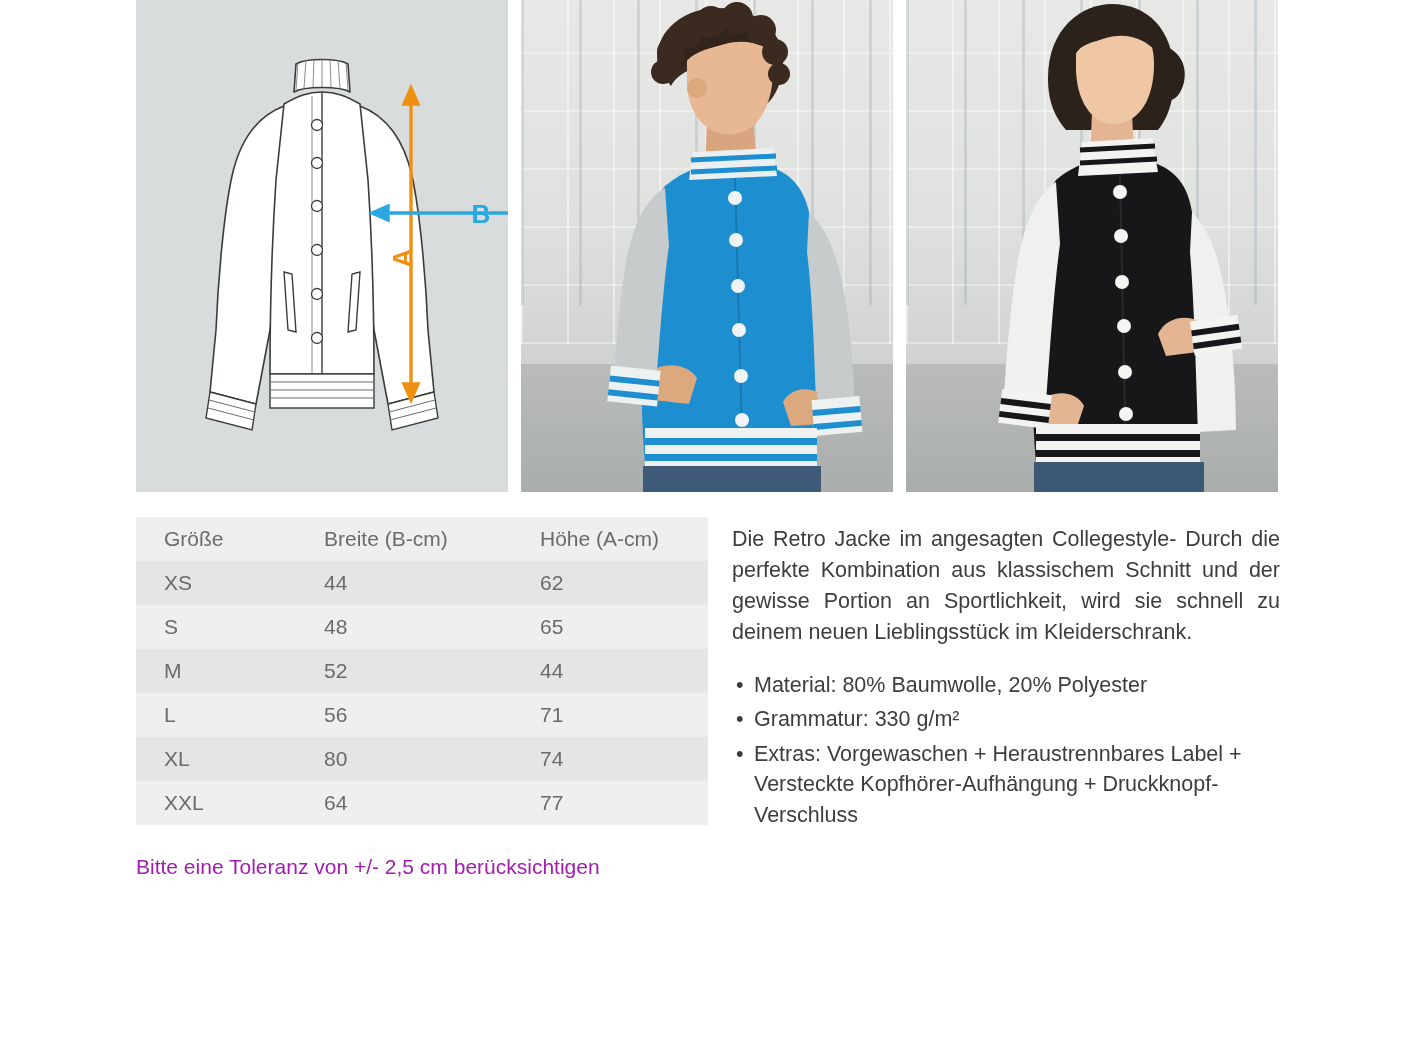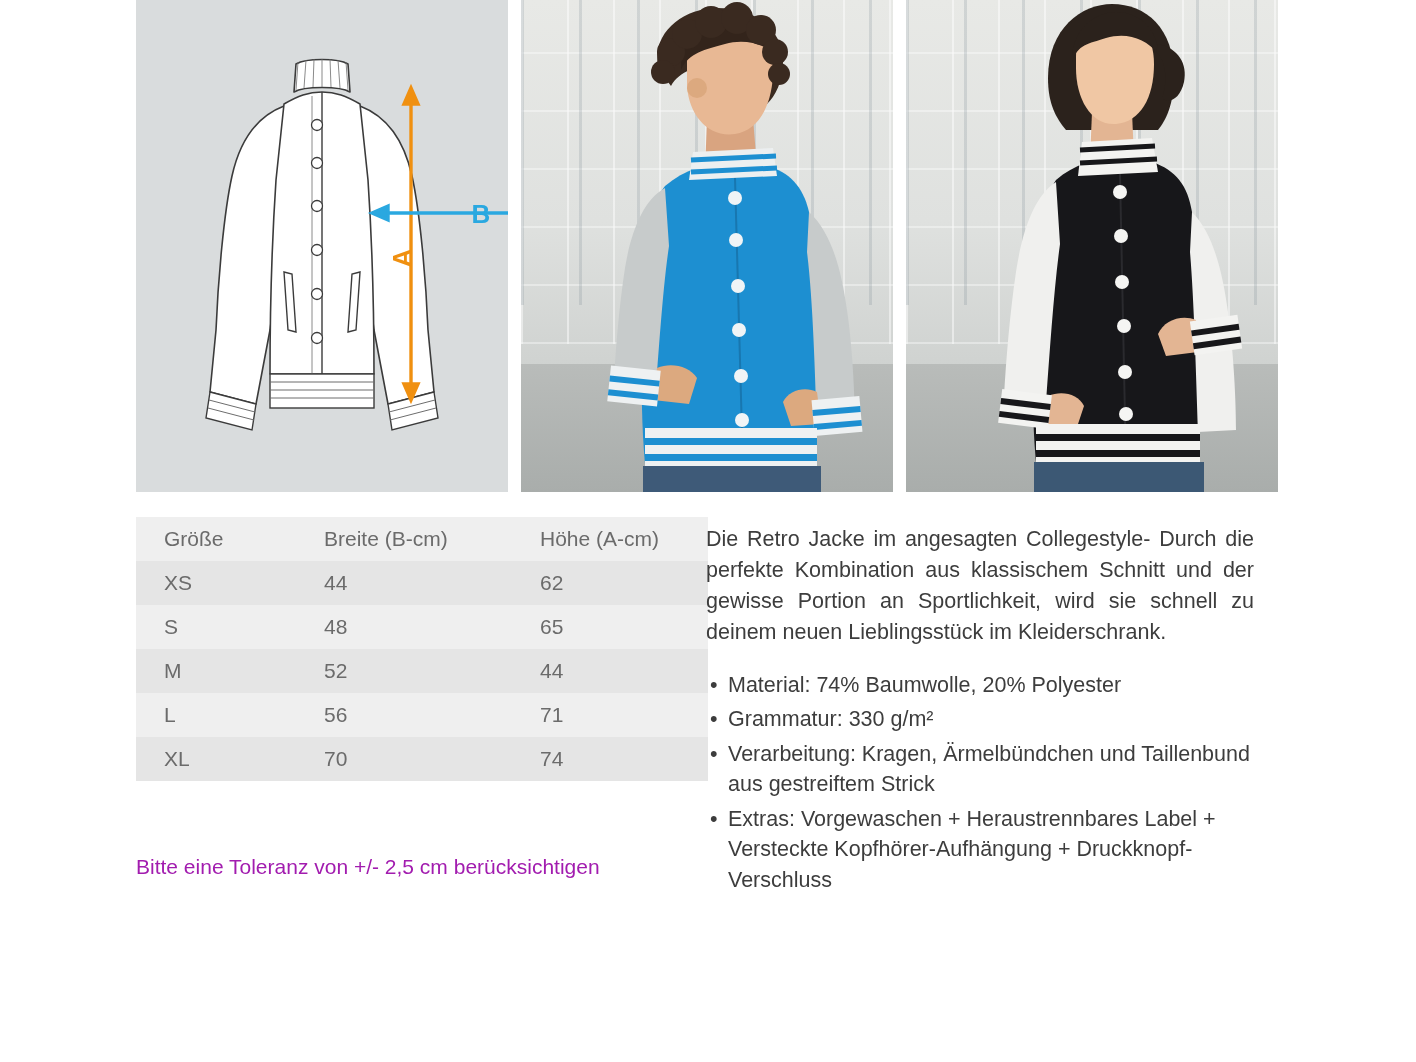--- a/index.html
+++ b/index.html
@@ -93,21 +93,21 @@
     position: absolute;
     left: 136px;
     top: 855px;
     font-size: 21px;
     color: #a21caf;
   }
 
   
   .desc {
     position: absolute;
-    left: 706px;
+    left: 732px;
     top: 524px;
     width: 548px;
     font-size: 21.5px;
     color: #3d3d3d;
     line-height: 1.44;
   }
   .desc-intro {
     text-align: justify;
     text-justify: inter-word;
     margin: 0 0 22px 0;
@@ -373,29 +373,33 @@
       <td>52</td>
       <td>44</td>
     </tr>
     <tr class="odd">
       <td>L</td>
       <td>56</td>
       <td>71</td>
     </tr>
     <tr class="even">
       <td>XL</td>
-      <td>70</td>
+      <td>80</td>
       <td>74</td>
+    </tr>
+    <tr class="odd">
+      <td>XXL</td>
+      <td>64</td>
+      <td>77</td>
     </tr>
   </tbody>
 </table>
 
 <div class="tolerance">Bitte eine Toleranz von +/- 2,5 cm berücksichtigen</div>
 
 <div class="desc">
   <p class="desc-intro">Die Retro Jacke im angesagten Collegestyle- Durch die perfekte Kombination aus klassischem Schnitt und der gewisse Portion an Sportlichkeit, wird sie schnell zu deinem neuen Lieblingsstück im Kleiderschrank.</p>
   <ul class="bullets">
-    <li>Material: 74% Baumwolle, 20% Polyester</li>
+    <li>Material: 80% Baumwolle, 20% Polyester</li>
     <li>Grammatur: 330 g/m²</li>
-    <li>Verarbeitung: Kragen, Ärmelbündchen und Taillenbund aus gestreiftem Strick</li>
     <li>Extras: Vorgewaschen + Heraustrennbares Label + Versteckte Kopfhörer-Aufhängung + Druckknopf-Verschluss</li>
   </ul>
 </div>
 
 </body></html>

